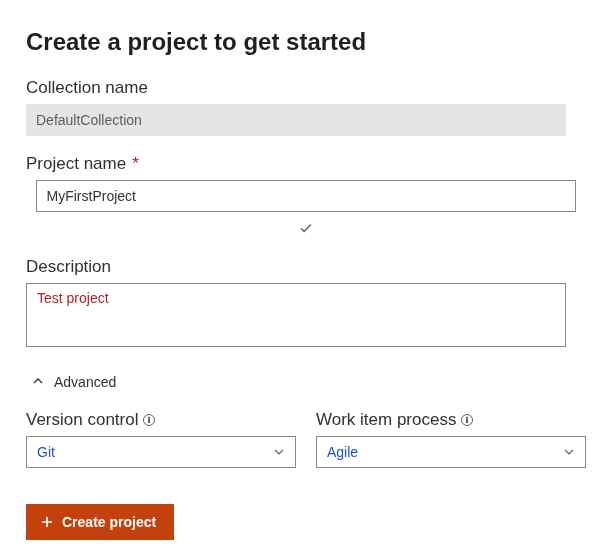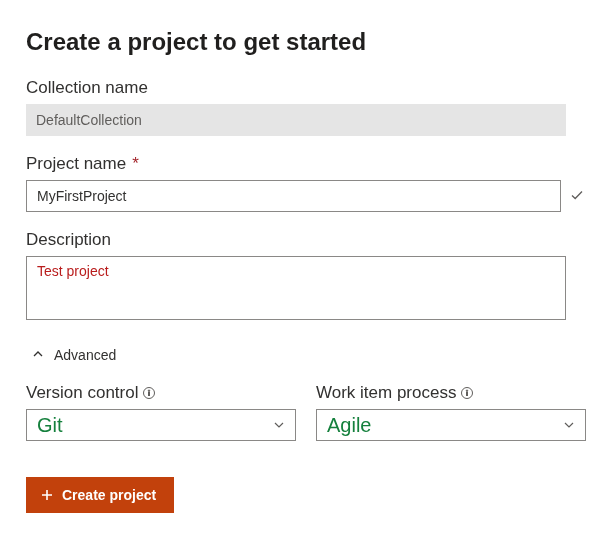--- a/index.html
+++ b/index.html
@@ -38,20 +38,21 @@
     border: none;
     padding: 8px 10px;
     width: 540px;
     font-size: 14px;
     color: #605e5c;
   }
   .input-row {
     display: flex;
     align-items: center;
     gap: 8px;
+    flex-direction: column;
   }
   .text-input {
     width: 540px;
     height: 32px;
     border: 1px solid #8a8886;
     padding: 4px 10px;
     font-size: 14px;
     font-family: inherit;
     color: #323130;
   }
@@ -86,21 +87,21 @@
     position: relative;
     width: 100%;
     height: 32px;
     border: 1px solid #8a8886;
     display: flex;
     align-items: center;
     padding: 0 10px;
     cursor: pointer;
     background: #fff;
   }
-  .select-value { flex: 1; font-size: 20px; color: #15803d; }
+  .select-value { flex: 1; font-size: 14px; color: #1d4ed8; }
   .chevron-down {
     width: 12px; height: 12px;
     stroke: #605e5c; stroke-width: 1.2; fill: none;
   }
   .info-icon {
     width: 14px; height: 14px;
     display: inline-flex; align-items: center; justify-content: center;
   }
   .info-icon svg { stroke: #605e5c; fill: none; }
   .primary-btn {

